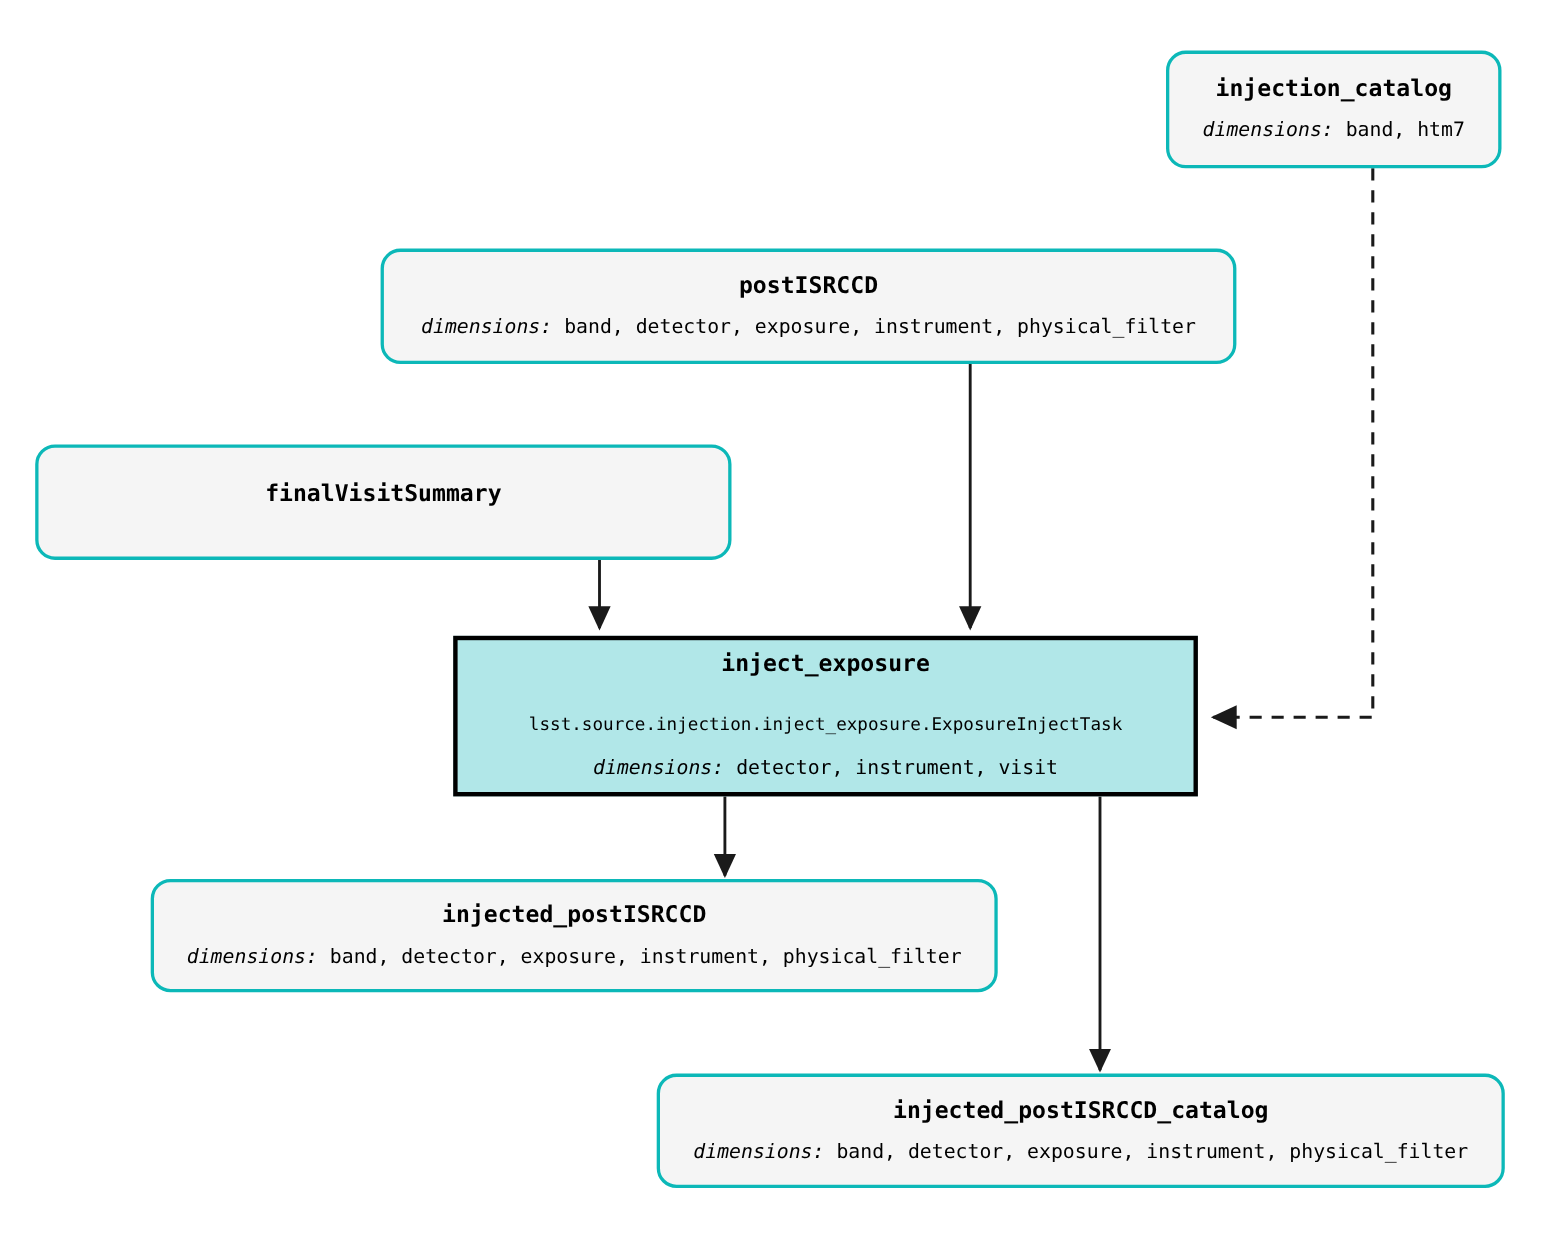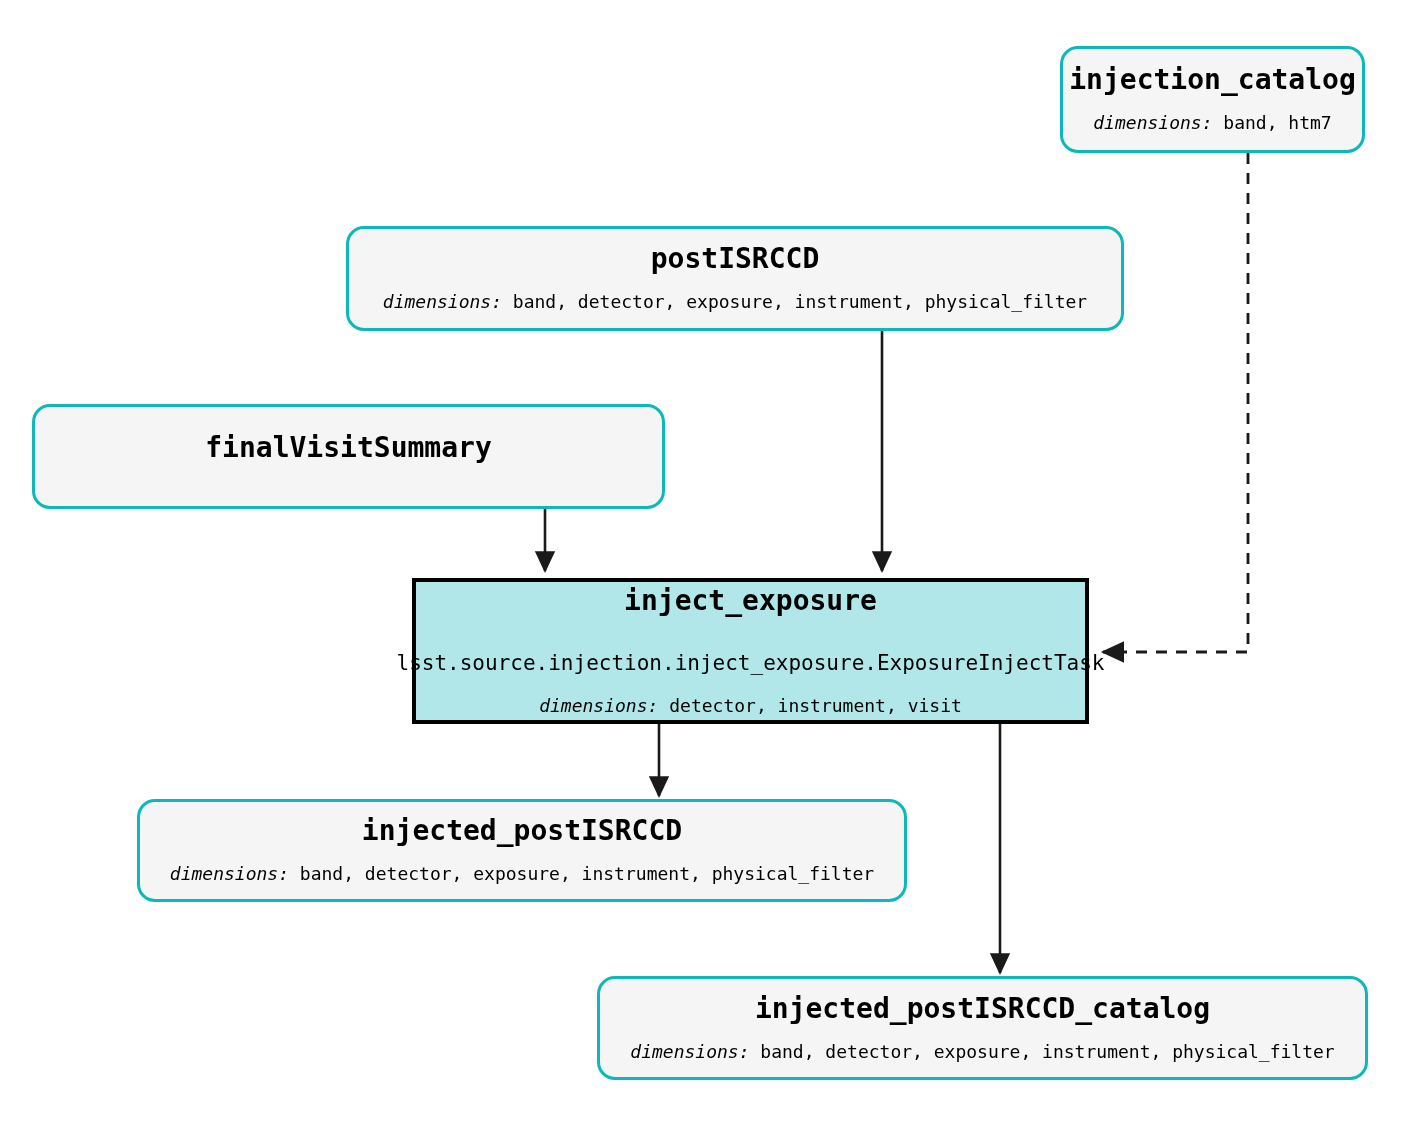--- a/index.html
+++ b/index.html
@@ -38,41 +38,41 @@
     border: 3px solid #0cb8b8;
     border-radius: 18px;
   }
   .node.task {
     background: #b1e7e8;
     border: 4px solid #000000;
     border-radius: 0px;
   }
   .node-title {
     font-weight: bold;
-    font-size: 28px;
+    font-size: 21px;
     color: #000000;
     letter-spacing: 0px;
     line-height: 1.1;
     text-align: center;
     white-space: nowrap;
   }
   .node-sub {
     font-size: 18px;
     color: #000000;
     text-align: right;
     white-space: nowrap;
     line-height: 1.2;
   }
   .node-sub .lbl {
     font-style: italic;
   }
   .node.dataset .node-title { margin-bottom: 16px; }
   .node.task .node-title { margin-bottom: 14px; }
   .node.task .node-class {
-    font-size: 21px;
+    font-size: 16px;
     color: #000000;
     white-space: nowrap;
     text-align: left;
   }
 </style>
 </head>
 <body>
 
 <div id="canvas">
 

